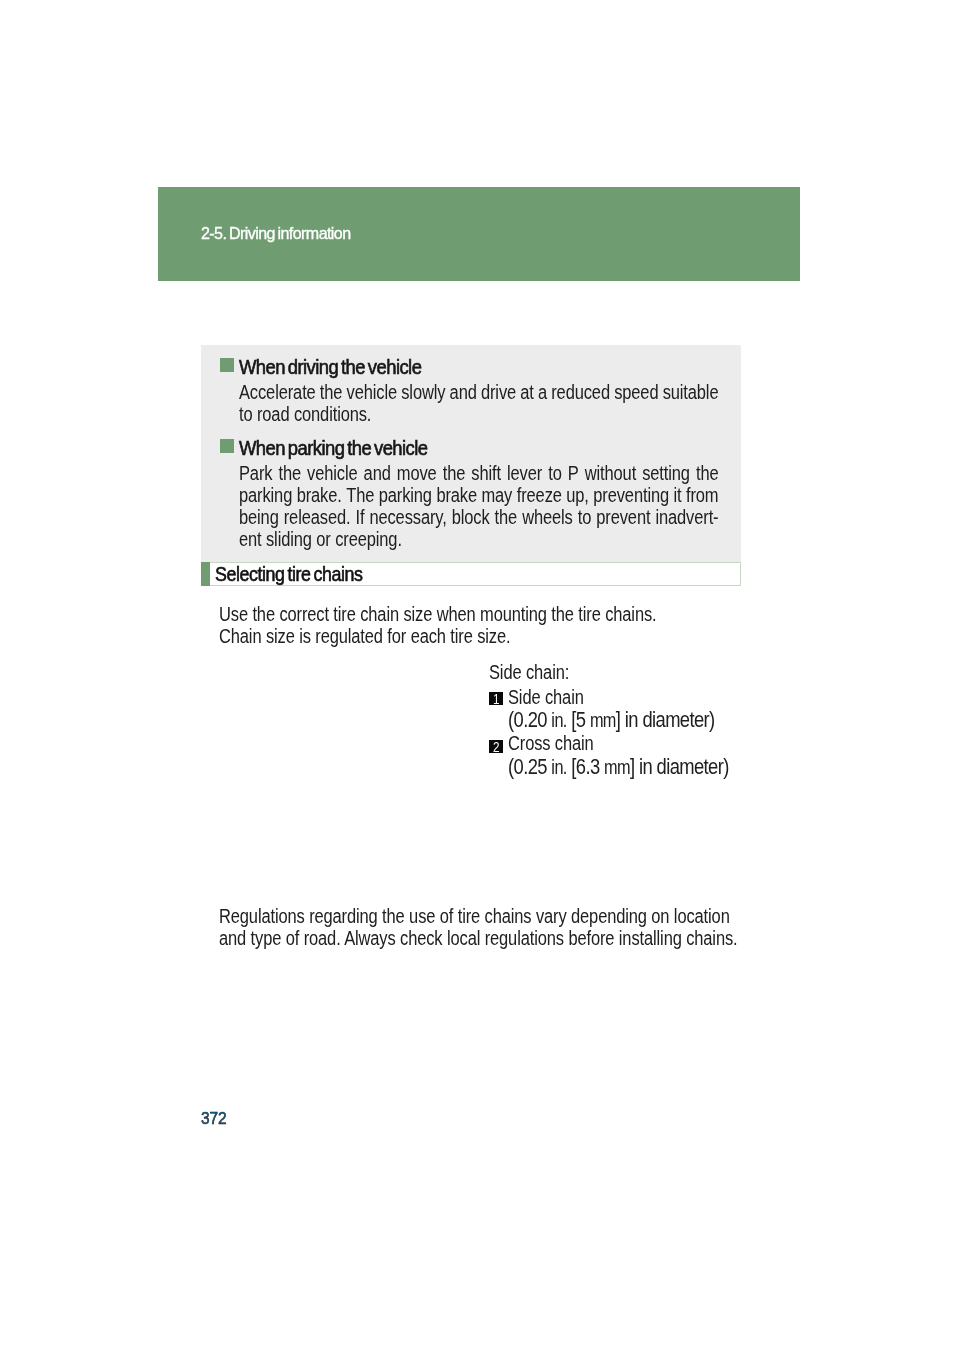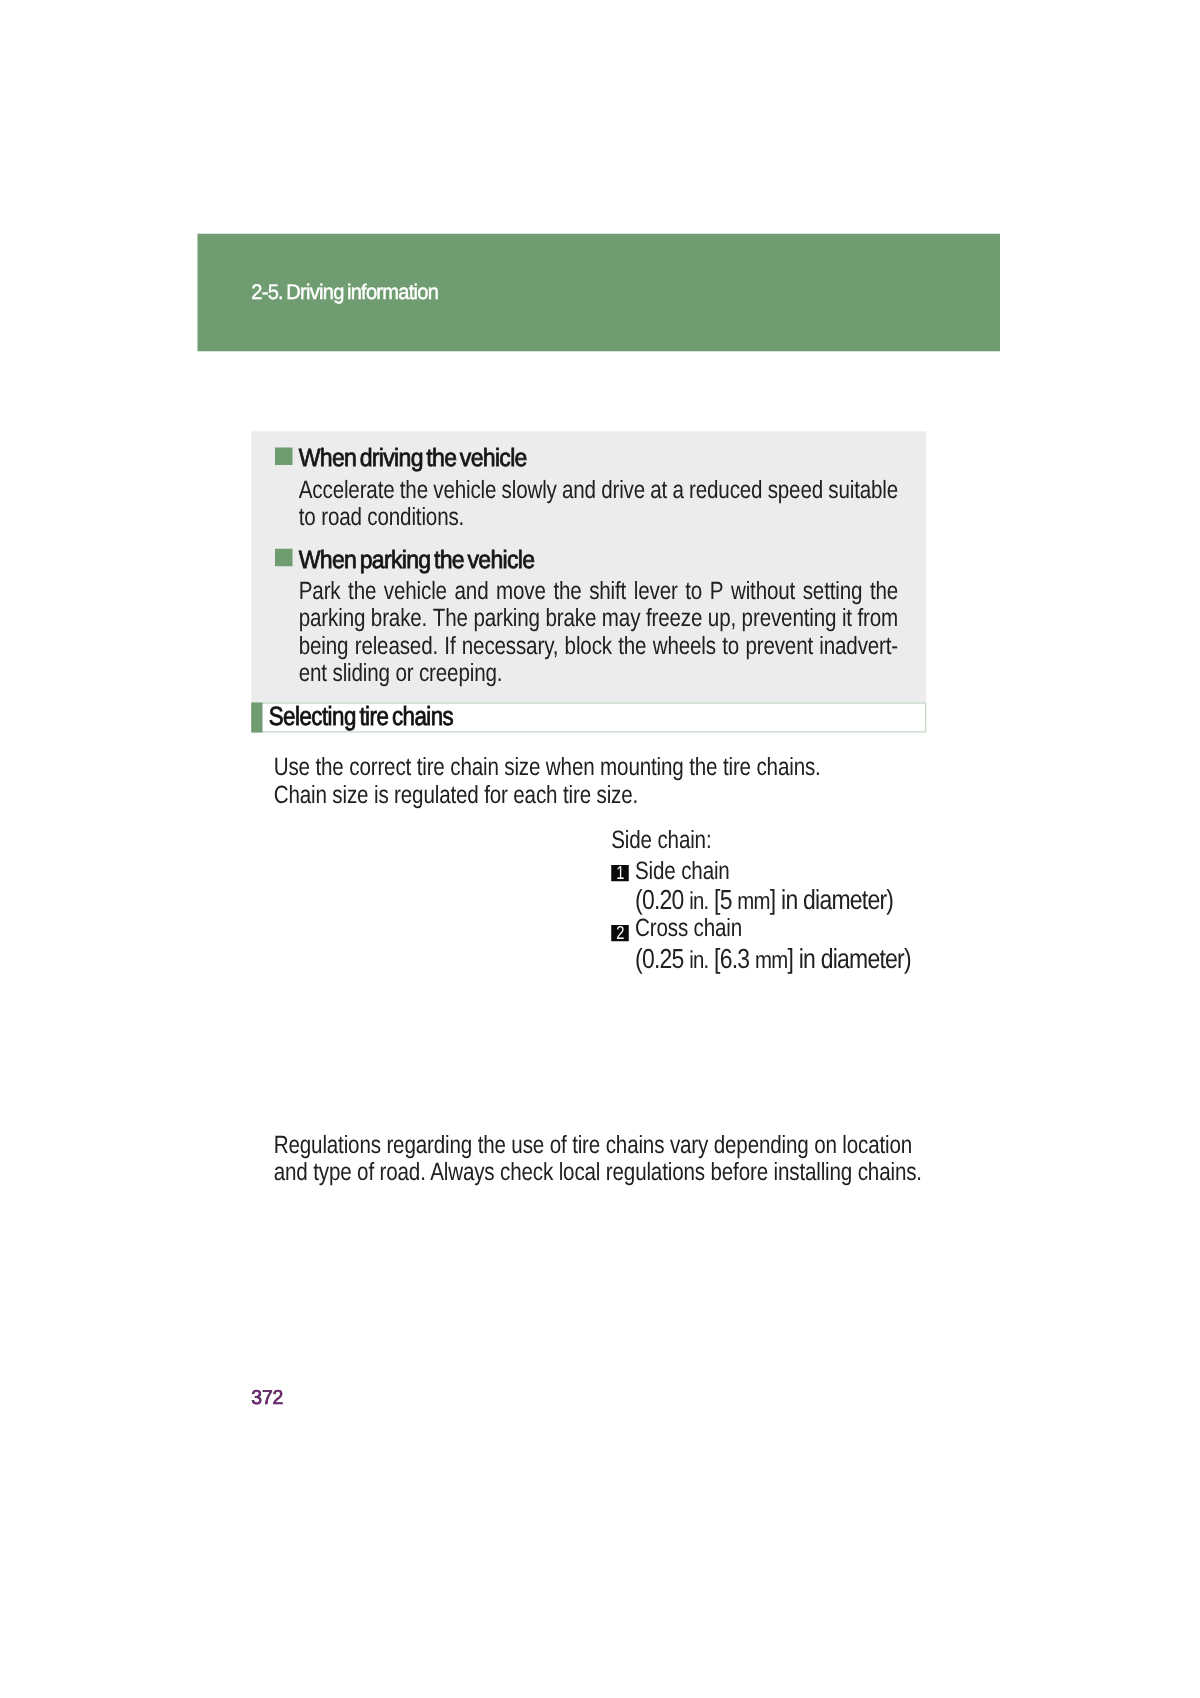--- a/index.html
+++ b/index.html
@@ -34,21 +34,21 @@
             -webkit-text-stroke:0.62px #111;
             white-space:nowrap;transform:scaleX(0.85);transform-origin:left top;
             letter-spacing:-0.5px;word-spacing:-1.9px;}
 
   
   .num{position:absolute;width:13.6px;height:13.2px;background:#0a0a0a;color:#fff;
        font-size:15px;text-align:center;line-height:13.4px;font-weight:normal;
        letter-spacing:0;overflow:hidden;filter:opacity(1);}
   .num span{display:inline-block;transform:scaleX(0.78);transform-origin:center top;}
 
-  .pageno{position:absolute;left:200.5px;top:1109.5px;font-size:16px;color:#a21caf;
+  .pageno{position:absolute;left:200.5px;top:1109.5px;font-size:16px;color:#0369a1;
           -webkit-text-stroke:0.5px #1a1a1a;
           transform:scaleX(0.97);transform-origin:left top;letter-spacing:-0.1px;}
   .wm{position:absolute;left:682px;top:1327px;font-size:23px;color:#8a8a8a;white-space:nowrap;
       letter-spacing:0px;text-decoration:underline;}
   .small{font-size:19.5px;}
   .detail{position:absolute;font-size:22px;color:#202020;white-space:nowrap;
           transform:scaleX(0.835);transform-origin:left top;letter-spacing:-0.72px;}
 </style>
 </head>
 <body>

